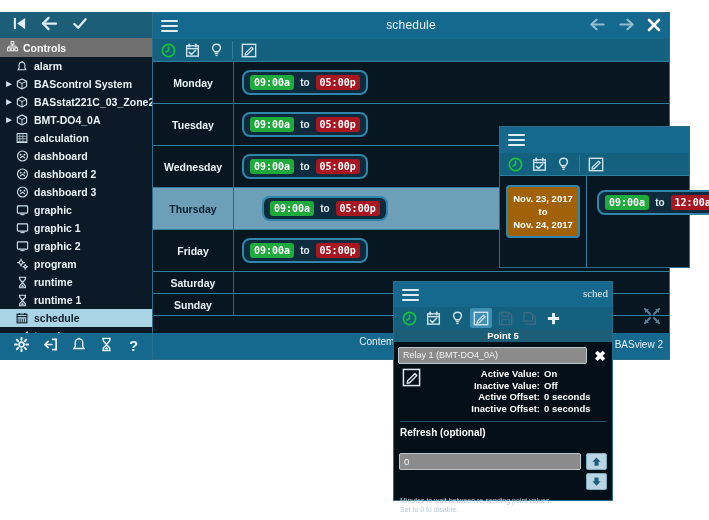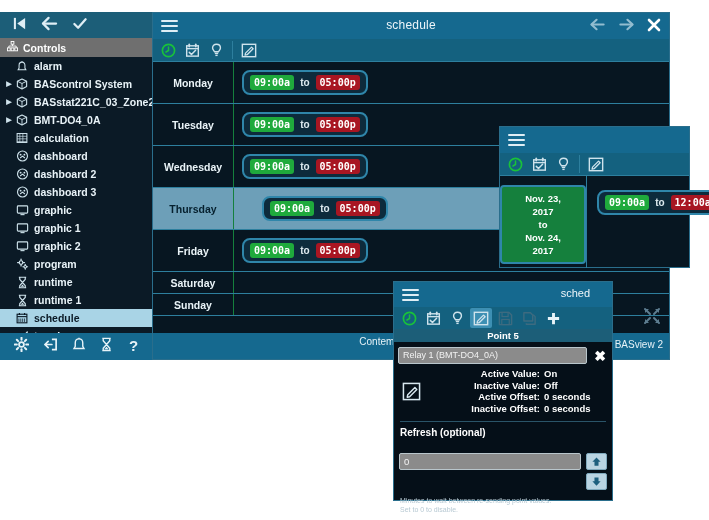--- a/index.html
+++ b/index.html
@@ -57,33 +57,33 @@
   #statusbar .cc{position:absolute;left:0;right:0;top:3px;text-align:center;color:#e6f2f7;font-size:10px;}
   #statusbar .tm{position:absolute;left:0;right:0;top:14px;text-align:center;color:#cfe3ec;font-size:7.5px;}
   #statusbar .br{position:absolute;right:6px;top:6px;color:#e6f2f7;font-size:10px;}
   #expandBtn{position:absolute;right:8px;bottom:30px;cursor:pointer;}
 
   
   #excp{left:499px;top:126px;width:191px;height:142px;background:#071621;border:1px solid #2a6e8c;}
   #excpBody{display:flex;border-top:1px solid #2d7f9e;height:92px;}
   #excpDateCol{width:86px;flex:0 0 86px;border-right:1px solid #2d7f9e;display:flex;
      align-items:flex-start;justify-content:center;padding-top:9px;}
-  .datebox{background:#15803d;border:2px solid #2f86aa;border-radius:4px;padding:5px 18px;
+  .datebox{background:#a16207;border:2px solid #2f86aa;border-radius:4px;padding:5px 5px;
      text-align:center;color:#ffffff;font-size:9.5px;font-weight:bold;line-height:13px;cursor:pointer;}
   #excpSlot{flex:1;display:flex;align-items:flex-start;padding:14px 0 0 10px;}
 
   
   #pdlg{left:393px;top:281px;width:220px;height:220px;background:#050f18;border:1px solid #2a6e8c;}
   #pdlgSub{background:#1c5e78;height:13px;text-align:center;color:#ffffff;font-size:9.5px;
      font-weight:bold;line-height:13px;}
   #pdlgRow1{display:flex;align-items:center;padding:5px 4px 3px 4px;gap:5px;}
   #pointSelect{flex:1;height:15px;background:#8b8b8b;border:1px solid #b9c6cc;border-radius:2px;
      color:#f2f2f2;font-size:9px;line-height:15px;padding-left:4px;overflow:hidden;white-space:nowrap;cursor:pointer;}
   #clrBtn{width:16px;text-align:center;color:#ffffff;font-size:14px;font-weight:bold;cursor:pointer;line-height:14px;}
-  #pdlgVals{display:flex;align-items:center;gap:6px;padding:1px 6px 4px 6px;}
+  #pdlgVals{display:flex;gap:6px;padding:1px 6px 4px 6px;}
   #valEdit{width:22px;flex:0 0 22px;display:flex;justify-content:center;cursor:pointer;}
   .vlist{flex:1;}
   .vrow{font-size:9.5px;color:#ffffff;font-weight:bold;line-height:11.5px;display:flex;}
   .vrow .lbl{flex:1;text-align:right;padding-right:4px;}
   .vrow .val{width:62px;text-align:left;}
   .sep{height:1px;background:#2a5468;margin:3px 6px;}
   #refLbl{color:#ffffff;font-size:10px;font-weight:bold;padding:2px 6px 15px 6px;}
   #refRow{display:flex;align-items:flex-start;gap:5px;padding:0 5px;}
   #refInput{flex:1;height:15px;background:#8b8b8b;border:1px solid #b9c6cc;border-radius:2px;
      color:#f5f5f5;font-size:9.5px;line-height:15px;padding-left:4px;cursor:text;}
@@ -554,21 +554,21 @@
   </div>
 </div>
 
 <div class="panel" id="pdlg">
   <div class="titlebar" style="height:25px;">
     <div class="hamb">
         <i></i>
         <i></i>
         <i></i>
       </div>
-    <div style="position:absolute;right:22px;top:5px;color:#eef6fa;font-size:11px;">sched</div>
+    <div style="position:absolute;right:4px;top:5px;color:#eef6fa;font-size:11px;font-family:Liberation Serif, serif;">sched</div>
   </div>
   <div class="tbar" id="pdlgToolbar">
       <div class="ico">
         <svg width="15" height="15" viewBox="0 0 16 16">
           <circle cx="8" cy="8" r="6.5" fill="none" stroke="#19c23a" stroke-width="1.8"></circle>
           <path d="M8 4.2 V8 L5.3 9.6" stroke="#19c23a" stroke-width="1.6" fill="none" stroke-linecap="round"></path>
         </svg>
       </div>
       <div class="ico">
         <svg width="15" height="15" viewBox="0 0 16 16">

